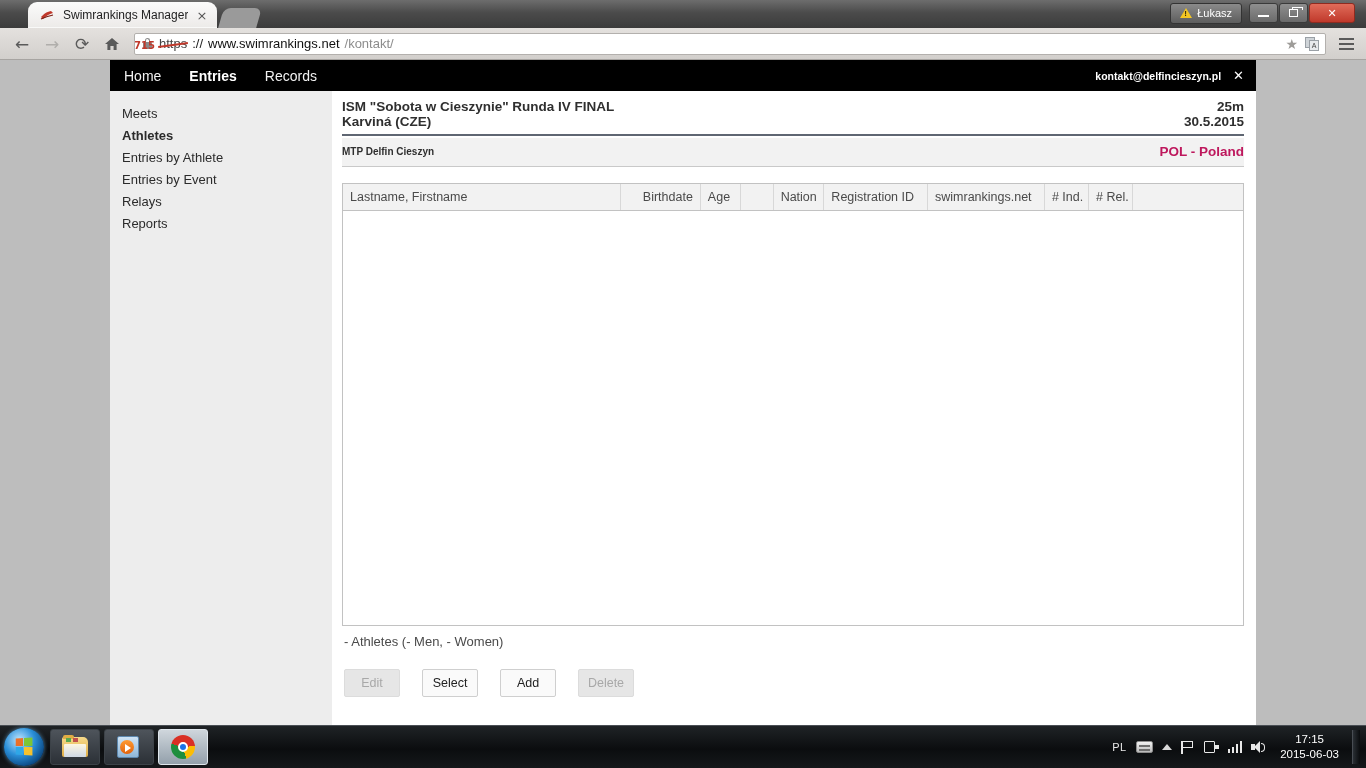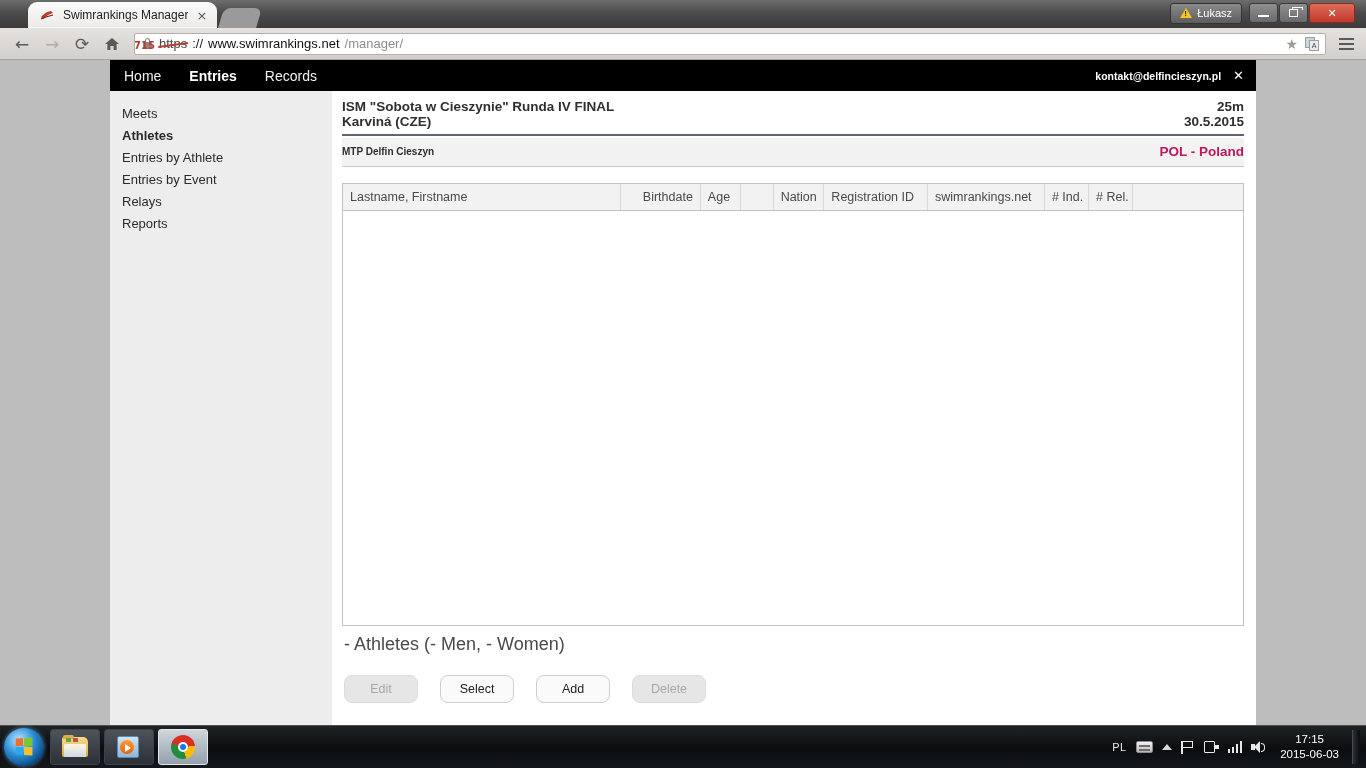--- a/index.html
+++ b/index.html
@@ -166,27 +166,27 @@
   table.grid th {
     background: #f2f2f2; border-bottom: 1px solid #c2c2c2; border-right: 1px solid #d8d8d8;
     font-size: 12.5px; font-weight: normal; color: #4a4a4a;
     padding: 5px 7px; height: 26px; white-space: nowrap;
   }
   table.grid th.ta-l { text-align: left; }
   table.grid th.ta-r { text-align: right; }
   table.grid th:last-child { border-right: none; }
   .grid-body { flex: 1; background: #fff; }
 
-  .status-line { font-size: 18px; color: #4a4a4a; padding: 8px 0 0 2px; }
+  .status-line { font-size: 13px; color: #4a4a4a; padding: 8px 0 0 2px; }
 
   .btn-row { display: flex; gap: 22px; padding: 20px 0 0 2px; }
   .btn {
-    width: 74px; height: 28px; font-size: 12.5px;
+    width: 56px; height: 28px; font-size: 12.5px;
     display: flex; align-items: center; justify-content: center;
-    border: 1px solid #cfcfcf; border-radius: 8px;
+    border: 1px solid #cfcfcf; border-radius: 2px;
   }
   .btn.enabled { background: #fafafa; color: #222; }
   .btn.disabled { background: #e6e6e6; color: #a8a8a8; border-color: #dcdcdc; }
 
   
   .taskbar {
     position: absolute; left: 0; top: 725px; width: 1366px; height: 43px;
     background: linear-gradient(180deg,#1f2326 0%, #0b0d0f 55%, #15181b 100%);
     display: flex; align-items: center; padding: 0 0 0 2px;
     border-top: 1px solid #4a4f55;
@@ -302,21 +302,21 @@
       <span class="lock-bad">
         <span class="body"></span>
           <span class="shackle"></span>
           <span class="x">\u2715</span>
       </span>
       <span class="url-scheme">
         <span>https</span><span class="strike"></span>
       </span>
         <span>://</span>
         <span class="url-host">www.swimrankings.net</span>
-        <span class="url-path">/manager/</span>
+        <span class="url-path">/kontakt/</span>
       <span class="omni-icons">
         <span class="star">★</span>
         <span class="translate-ico">
           <span class="pg"></span>
             <span class="pg2">A</span>
         </span>
       </span>
     </div>
     <div class="menu-btn">
         <span></span>

